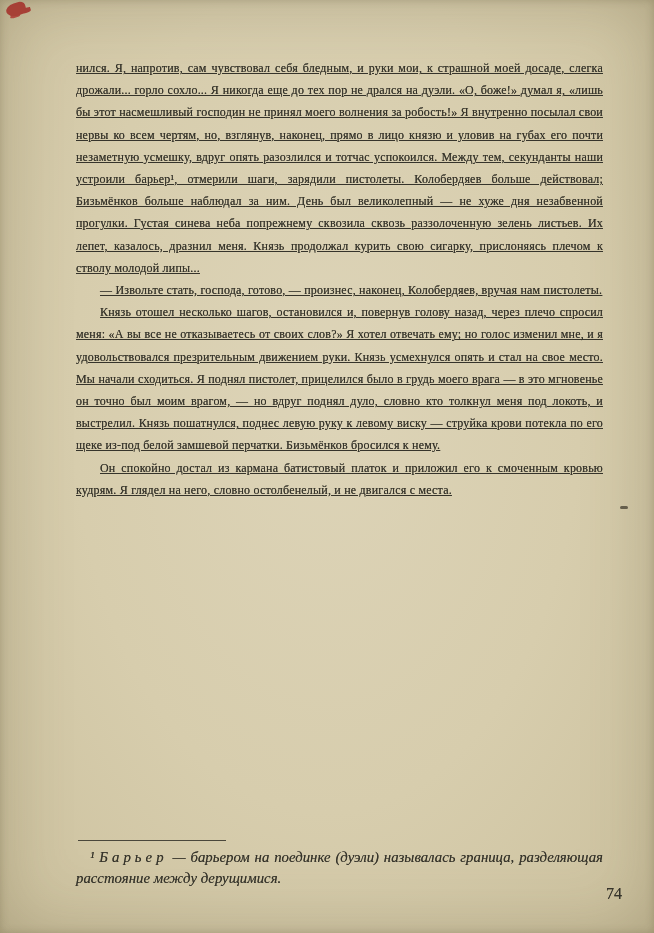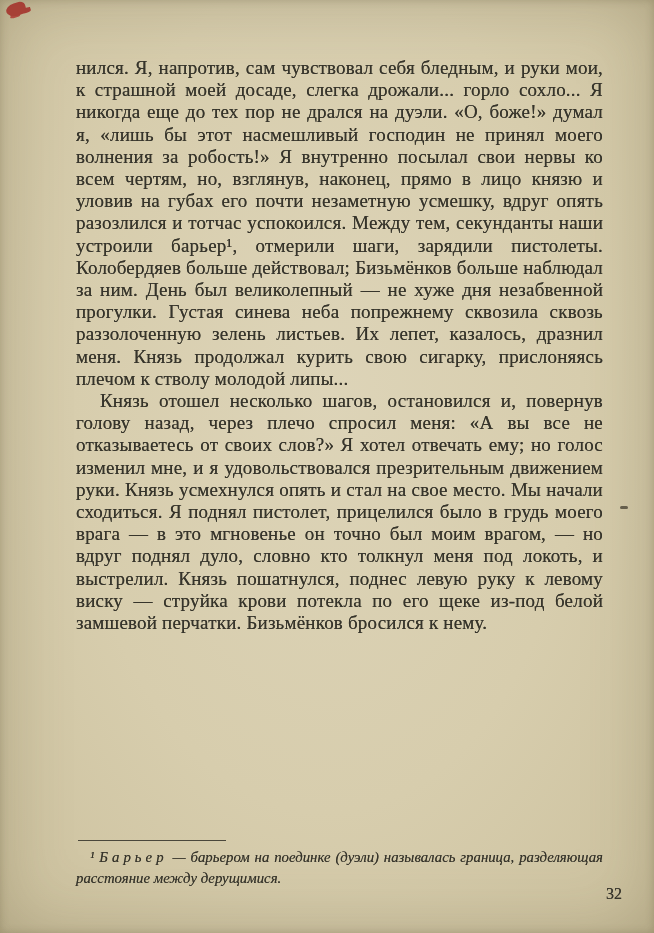--- a/index.html
+++ b/index.html
@@ -15,26 +15,27 @@
     inset: 0;
     background: radial-gradient(ellipse at 50% 42%, #ddd4b8 0%, #d7cdad 55%, #ccc19e 100%);
     box-shadow: inset 0 0 70px rgba(95, 84, 52, 0.28),
                 inset 0 0 8px rgba(80, 70, 40, 0.25);
   }
   .text-block {
     position: absolute;
     left: 76px;
     top: 57px;
     width: 527px;
-    font-size: 19px;
+    font-size: 12px;
     line-height: 22.2px;
     color: #36342b;
     text-align: justify;
     letter-spacing: 0.2px;
     text-shadow: 0 0 0.5px rgba(42, 40, 31, 0.75);
+    text-decoration: underline;
   }
   .text-block p { text-indent: 24px; margin: 0; }
   .text-block p.noindent { text-indent: 0; }
   .footnote {
     position: absolute;
     left: 76px;
     top: 840px;
     width: 527px;
     color: #36342b;
     text-shadow: 0 0 0.5px rgba(42, 40, 31, 0.7);
@@ -87,23 +88,25 @@
 </head>
 <body>
 
 <div class="scan">
 
   <div class="red-stain"></div>
   <div class="ink-speck"></div>
 
   <div class="text-block">
     <p class="noindent">нился. Я, напротив, сам чувствовал себя бледным, и руки мои, к страшной моей досаде, слегка дрожали... горло сохло... Я никогда еще до тех пор не дрался на дуэли. «О, боже!» думал я, «лишь бы этот насмешливый господин не принял моего волнения за робость!» Я внутренно посылал свои нервы ко всем чертям, но, взглянув, наконец, прямо в лицо князю и уловив на губах его почти незаметную усмешку, вдруг опять разозлился и тотчас успокоился. Между тем, секунданты наши устроили барьер¹, отмерили шаги, зарядили пистолеты. Колобердяев больше действовал; Бизьмёнков больше наблюдал за ним. День был великолепный — не хуже дня незабвенной прогулки. Густая синева неба попрежнему сквозила сквозь раззолоченную зелень листьев. Их лепет, казалось, дразнил меня. Князь продолжал курить свою сигарку, прислоняясь плечом к стволу молодой липы...</p>
+    <p>— Извольте стать, господа, готово, — произнес, наконец, Колобердяев, вручая нам пистолеты.</p>
     <p>Князь отошел несколько шагов, остановился и, повернув голову назад, через плечо спросил меня: «А вы все не отказываетесь от своих слов?» Я хотел отвечать ему; но голос изменил мне, и я удовольствовался презрительным движением руки. Князь усмехнулся опять и стал на свое место. Мы начали сходиться. Я поднял пистолет, прицелился было в грудь моего врага — в это мгновенье он точно был моим врагом, — но вдруг поднял дуло, словно кто толкнул меня под локоть, и выстрелил. Князь пошатнулся, поднес левую руку к левому виску — струйка крови потекла по его щеке из-под белой замшевой перчатки. Бизьмёнков бросился к нему.</p>
+    <p>Он спокойно достал из кармана батистовый платок и приложил его к смоченным кровью кудрям. Я глядел на него, словно остолбенелый, и не двигался с места.</p>
   </div>
 
   <div class="footnote">
     <div class="footnote-rule"></div>
     <p class="footnote-text"><span>¹</span> <span class="spaced">Барьер</span> <span>— барьером на поединке (дуэли) называлась граница, разделяющая расстояние между дерущимися.</span></p>
   </div>
 
-  <div class="page-number">32</div>
+  <div class="page-number">74</div>
 
 </div>
 
 </body></html>

